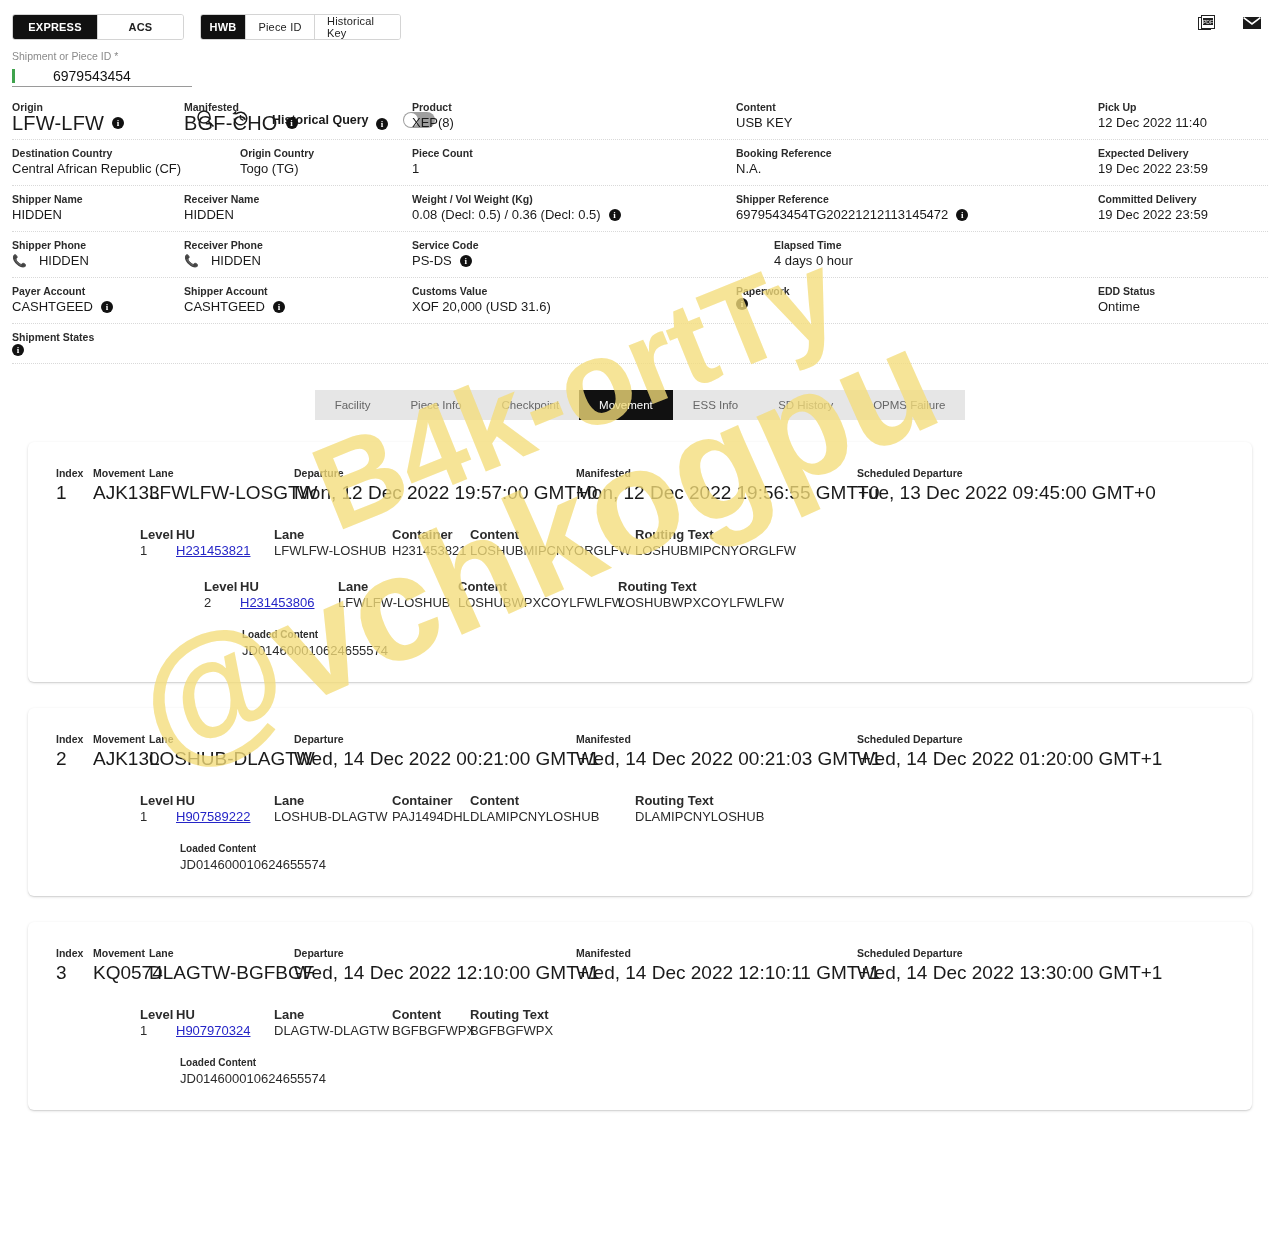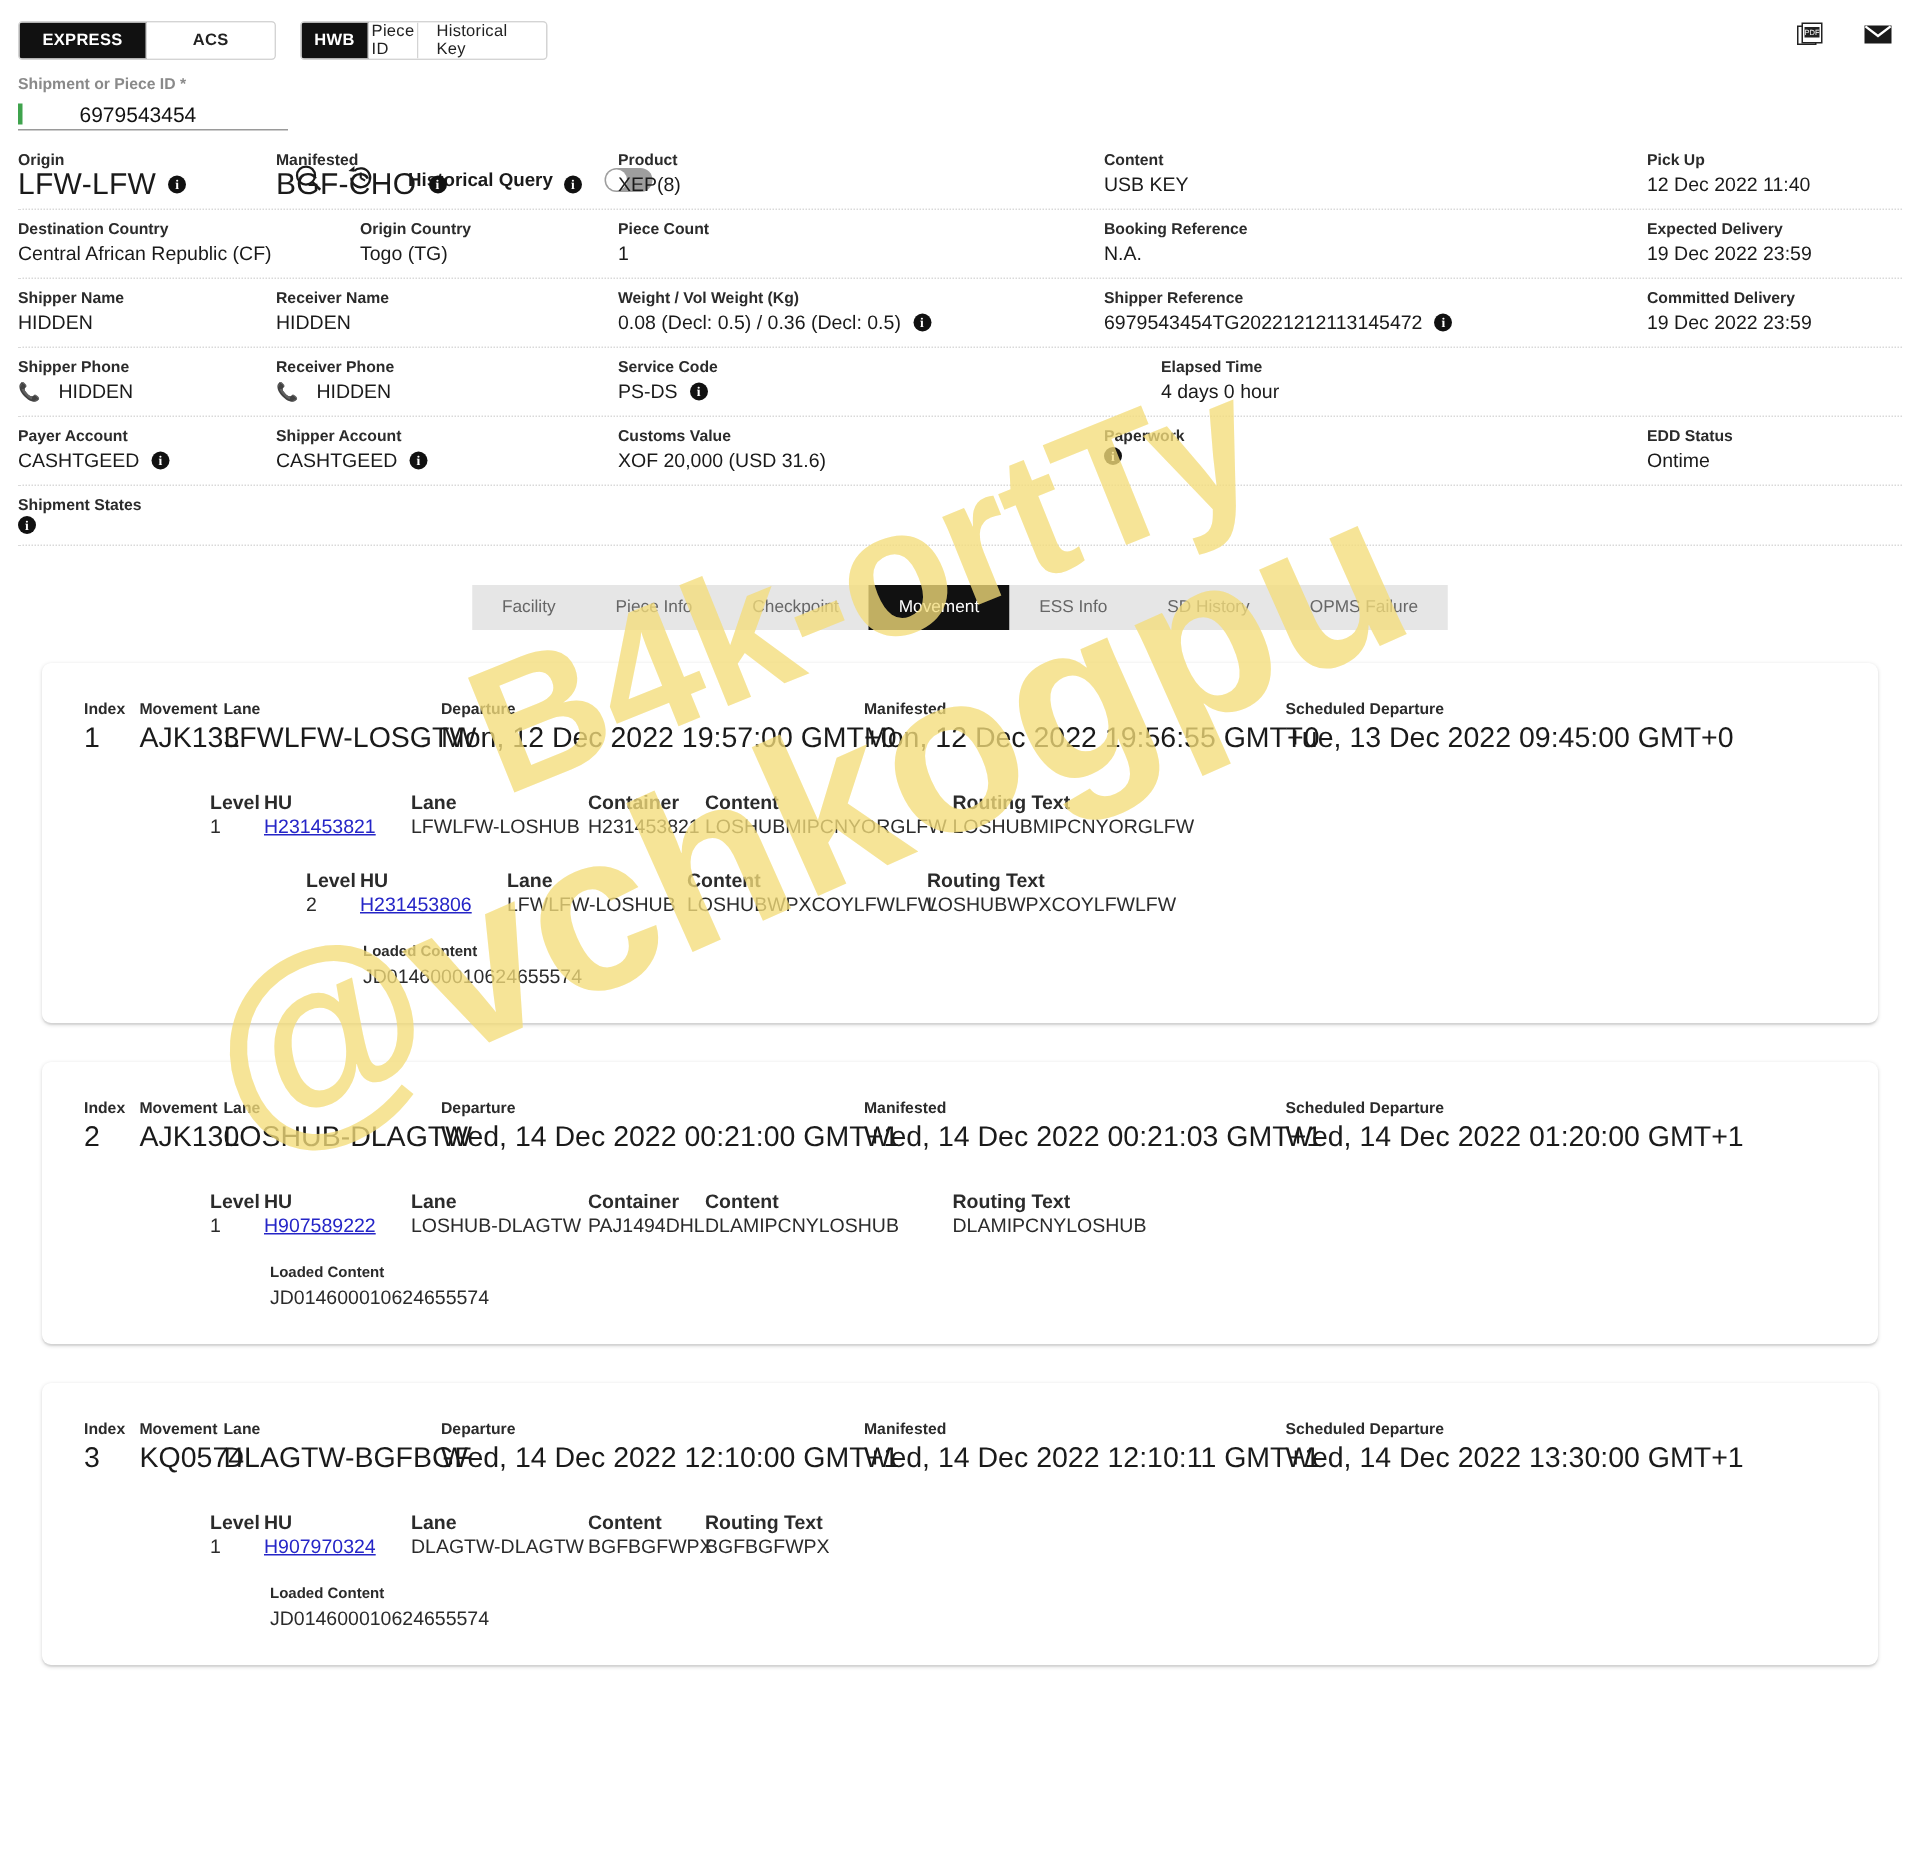--- a/index.html
+++ b/index.html
@@ -41,30 +41,30 @@
   .seg {
     display: flex; align-items: center; justify-content: center;
     padding: 0 12px; font-size: 11px; font-weight: 700;
     background: #ffffff; color: #222; border-right: 1px solid #d4d4d4;
     cursor: pointer; letter-spacing: .2px;
   }
   .seg:last-child { border-right: none; }
   .seg.active { background: #111111; color: #ffffff; }
   .g1 .seg { width: 85px; }
   .g2 .seg.s-hwb { width: 45px; }
-  .g2 .seg.s-piece { width: 33px; font-weight: 400; }
+  .g2 .seg.s-piece { width: 69px; font-weight: 400; }
   .g2 .seg.s-hist { width: 85px; font-weight: 400; }
 
   .topicons { position: absolute; right: 18px; top: 14px; display: flex; gap: 26px; align-items: center; }
   .icon-btn { cursor: pointer; display: block; }
 
   
   .searchrow { position: relative; height: 48px; }
   .field { position: absolute; left: 12px; top: 4px; width: 180px; }
-  .field-label { font-size: 10.5px; color: #8a8a8a; margin-bottom: 3px; font-weight: bold; }
+  .field-label { font-size: 10.5px; color: #8a8a8a; margin-bottom: 3px; }
   .field-input-wrap {
     display: flex; align-items: center; border-bottom: 1px solid #9a9a9a;
     height: 22px;
     gap: 36px;
   }
   .caret { width: 3px; height: 14px; background: #3fa34d; margin-right: 2px; flex: none; }
   .field-value { font-size: 14px; color: #111; }
   .search-icon-btn { position: absolute; left: 196px; top: 63px; cursor: pointer; }
   .history-icon-btn { position: absolute; left: 231px; top: 63px; cursor: pointer; }
   .hq-label { position: absolute; left: 272px; top: 67px; font-size: 12.5px; font-weight: 700; color: #1a1a1a; }

